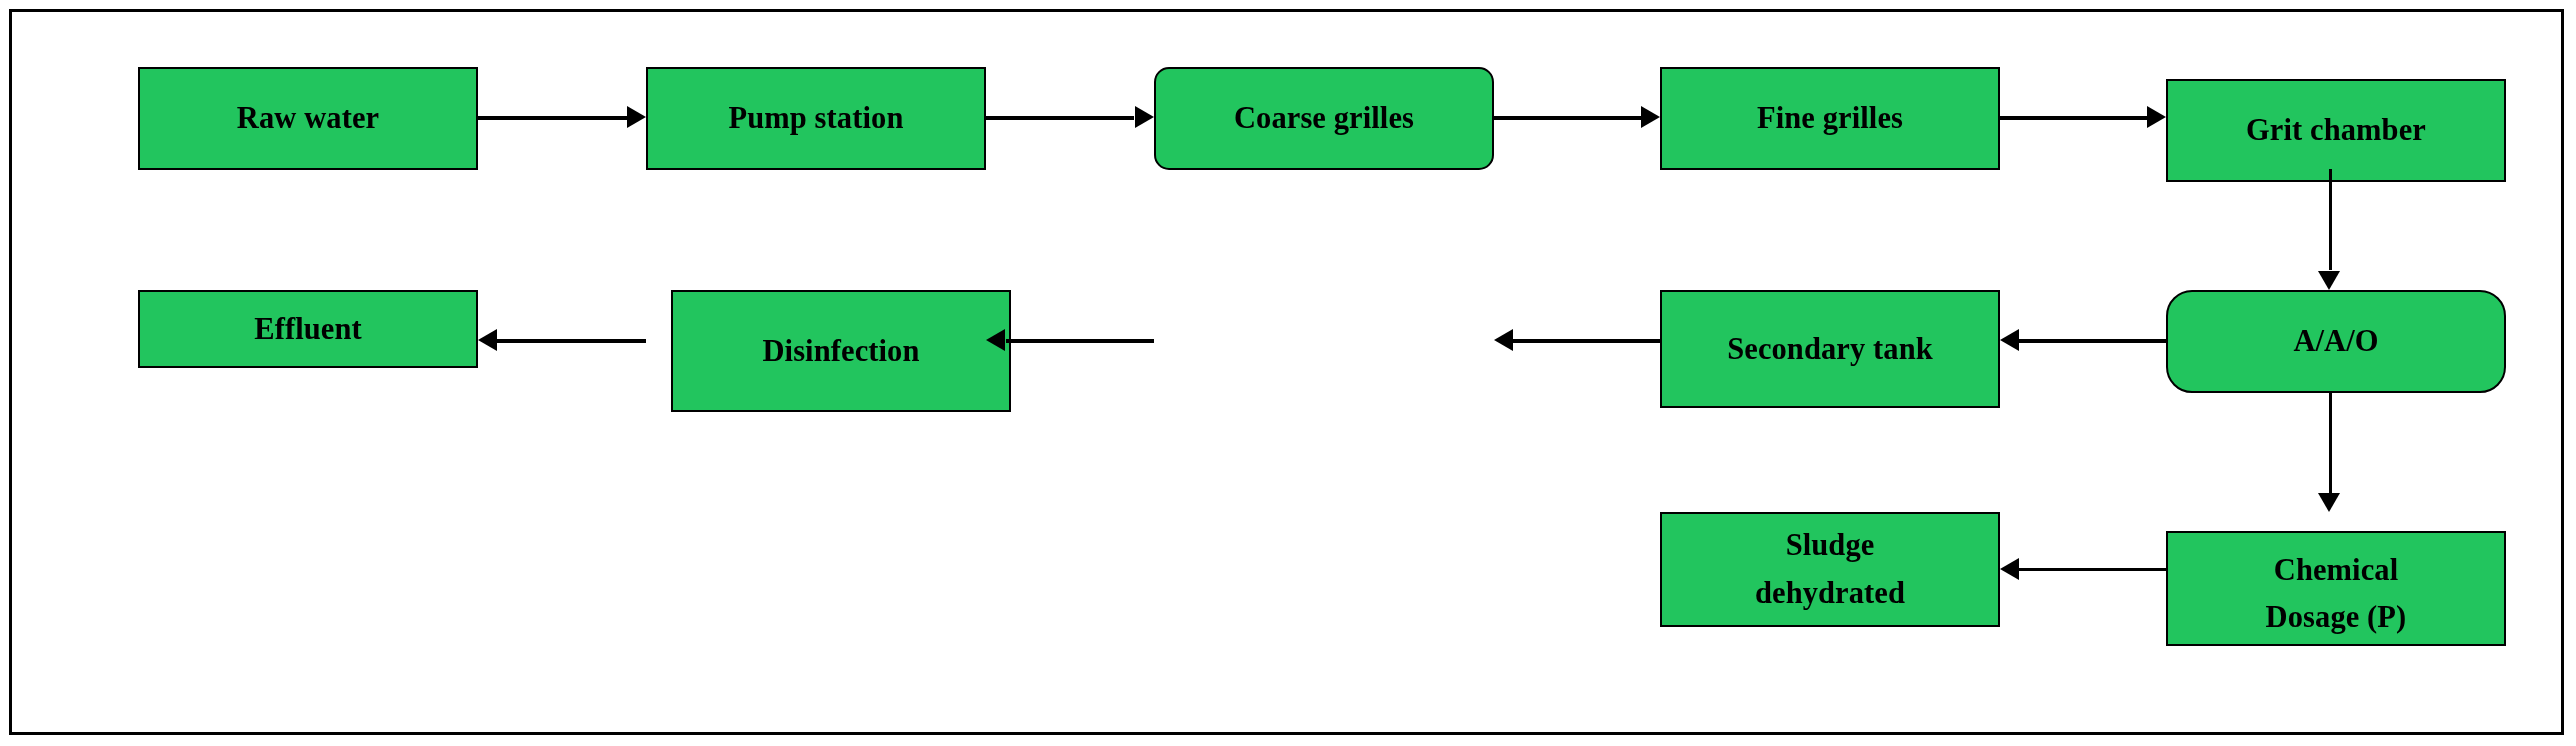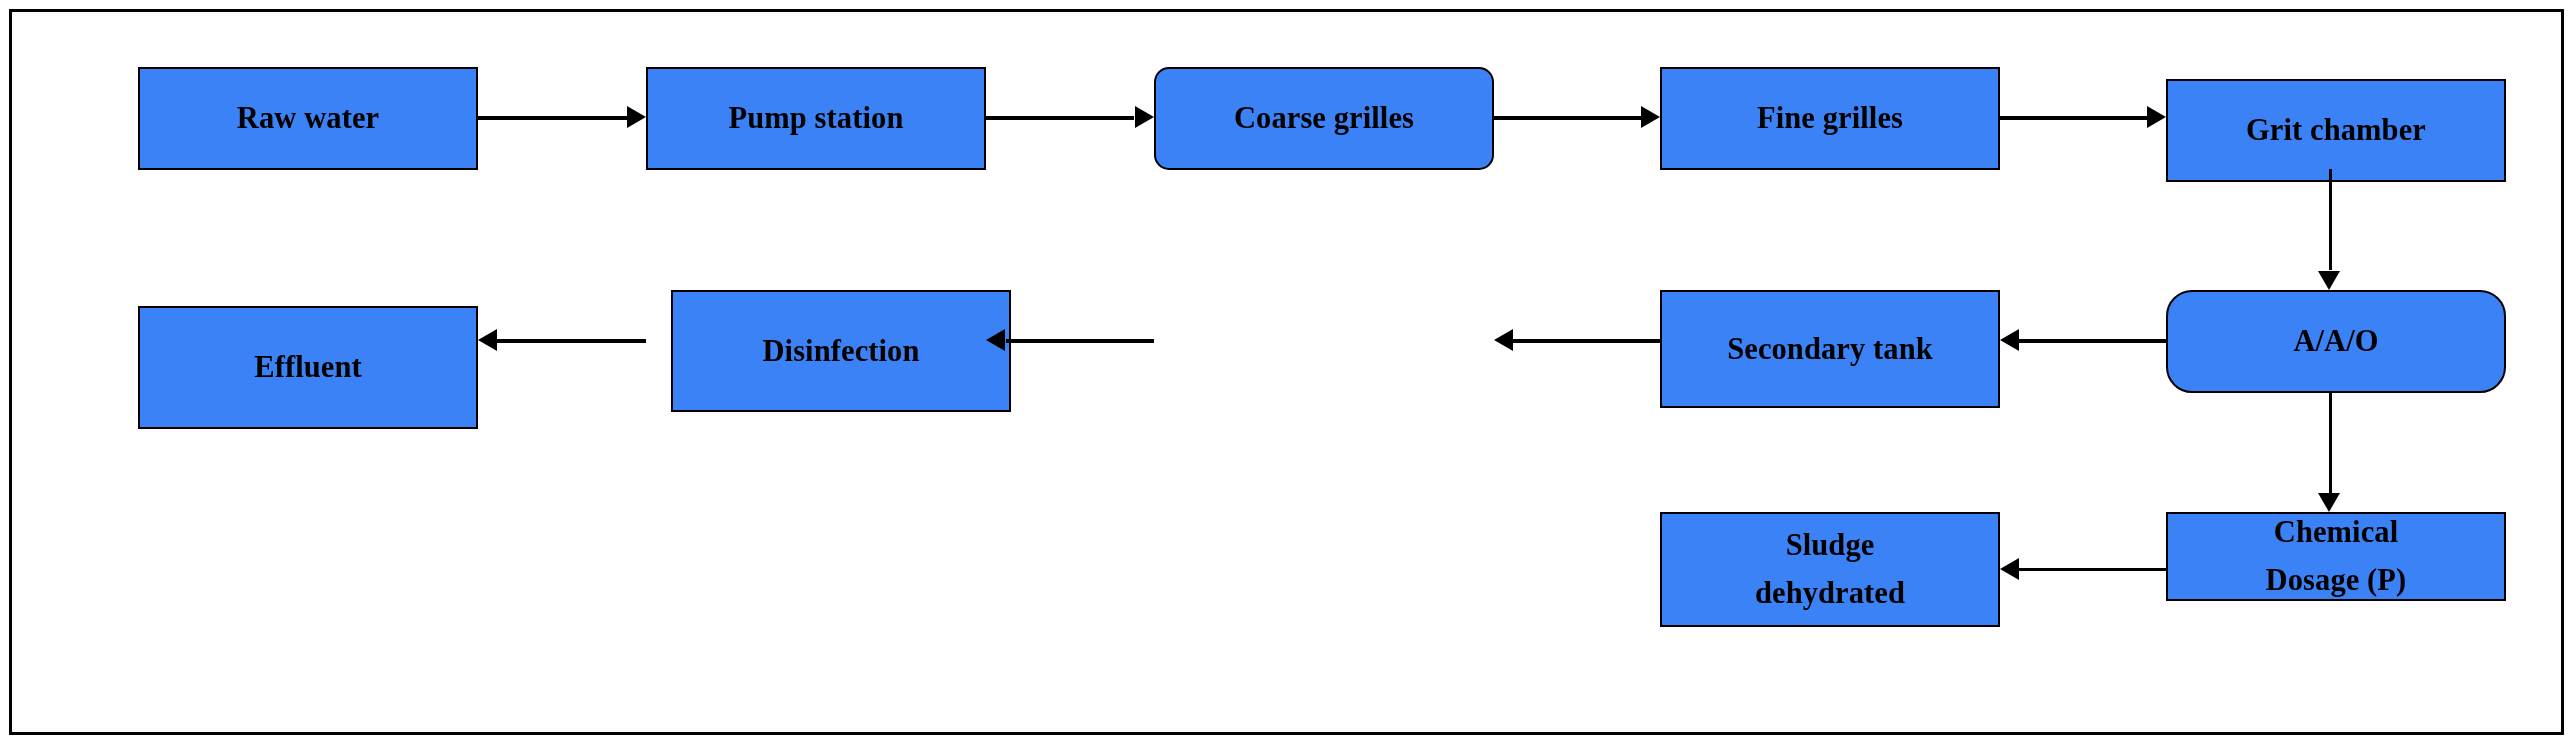--- a/index.html
+++ b/index.html
@@ -25,21 +25,21 @@
     width: 2555px;
     height: 726px;
     border: 3.5px solid #000000;
     box-sizing: border-box;
     background: #ffffff;
   }
   .node-box {
     position: absolute;
     box-sizing: border-box;
     border: 2.8px solid #000000;
-    background: #3b82f6;
+    background: #22c55e;
     display: flex;
     align-items: center;
     justify-content: center;
     text-align: center;
     color: #000000;
     font-family: "Liberation Serif", "DejaVu Serif", serif;
     font-weight: 700;
     font-size: 30.5px;
     line-height: 1.45;
     letter-spacing: 0.1px;
@@ -128,21 +128,21 @@
     <div class="conn">
       <div class="conn-line-h" style="left:1482px; top:104px; width:147px;"></div>
       <div class="arrowhead arrow-right" style="left:1629px; top:94px;"></div>
     </div>
 
     <div class="conn">
       <div class="conn-line-h" style="left:1988px; top:104px; width:147px;"></div>
       <div class="arrowhead arrow-right" style="left:2135px; top:94px;"></div>
     </div>
 
-    <div class="node-box" style="left:126px; top:278px; width:340px; height:123px;margin-top:16px;">
+    <div class="node-box" style="left:126px; top:278px; width:340px; height:78px;">
       <span class="node-label">Effluent</span>
     </div>
 
     <div class="node-box" style="left:659px; top:278px; width:340px; height:122px;">
       <span class="node-label">Disinfection</span>
     </div>
 
 
     <div class="node-box" style="left:1648px; top:278px; width:340px; height:118px;">
       <span class="node-label">Secondary tank</span>
@@ -175,21 +175,21 @@
     <div class="conn">
       <div class="conn-line-v" style="left:2317px; top:157px; width:2.8px; height:101px;"></div>
       <div class="arrowhead arrow-down" style="left:2306px; top:259px;"></div>
     </div>
 
     <div class="node-box two-line" style="left:1648px; top:500px; width:340px; height:115px;">
       <span class="node-label">Sludge
 dehydrated</span>
     </div>
 
-    <div class="node-box two-line" style="left:2154px; top:500px; width:340px; height:89px;">
+    <div class="node-box two-line" style="left:2154px; top:519px; width:340px; height:115px;align-items:flex-end;">
       <span class="node-label">Chemical
 Dosage (P)</span>
     </div>
 
     <div class="conn">
       <div class="conn-line-v" style="left:2317px; top:381px; width:2.8px; height:100px;"></div>
       <div class="arrowhead arrow-down" style="left:2306px; top:481px;"></div>
     </div>
 
     <div class="conn">

